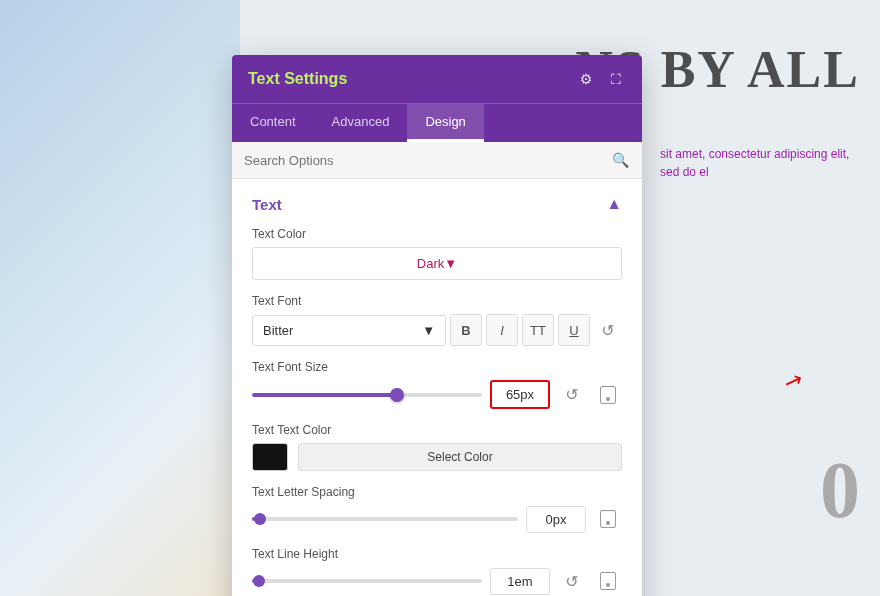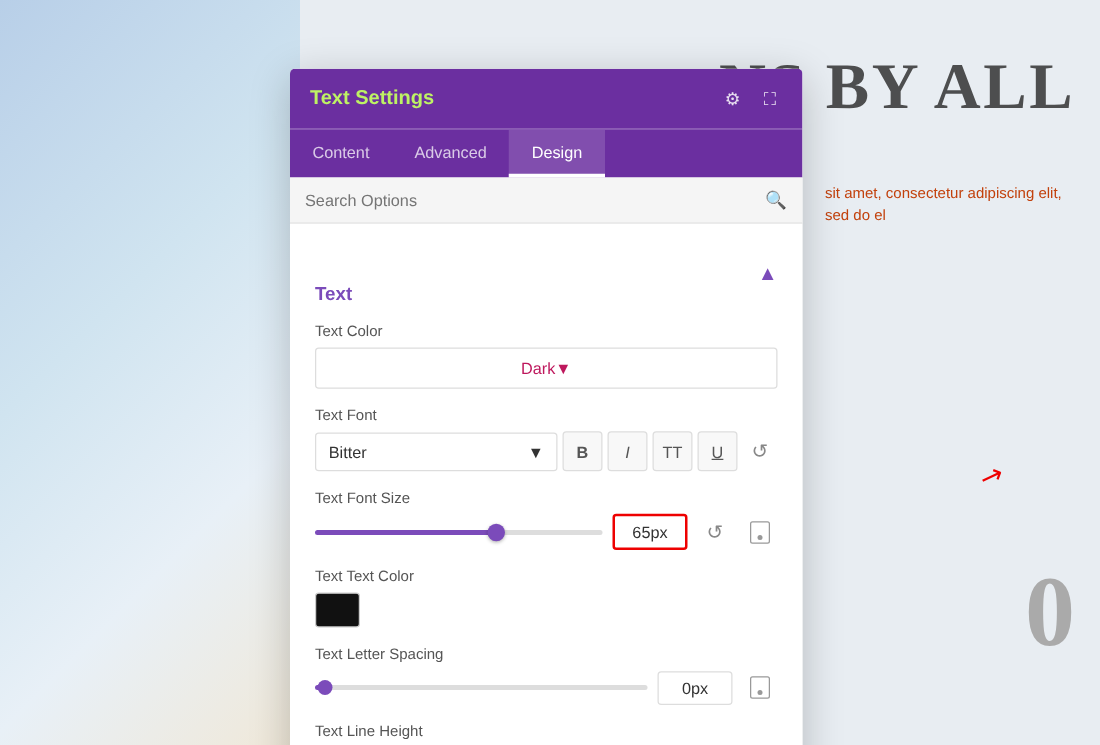--- a/index.html
+++ b/index.html
@@ -38,21 +38,21 @@
       letter-spacing: 2px;
       opacity: 0.85;
       z-index: 1;
       font-family: Georgia, serif;
       padding-right: 20px;
     }
     .right-body {
       position: absolute;
       right: 20px; top: 145px;
       font-size: 12px;
-      color: #c2410c;
+      color: #a21caf;
       max-width: 200px;
       z-index: 1;
       line-height: 1.5;
     }
     .right-zero {
       position: absolute;
       right: 20px; bottom: 60px;
       font-size: 80px;
       font-weight: 700;
       color: #aaa;
@@ -151,21 +151,20 @@
     .section-header {
       display: flex;
       align-items: center;
       justify-content: space-between;
       margin-bottom: 14px;
     }
     .section-title {
       font-size: 15px;
       font-weight: 600;
       color: #7b4bba;
-      margin-top: 32px;
     }
     .chevron-up {
       color: #7b4bba;
       font-size: 16px;
     }
 
     
     .field-row {
       margin-bottom: 14px;
     }
@@ -462,20 +461,21 @@
         <div class="icon-btn">
           <span class="mobile-icon"></span>
         </div>
       </div>
     </div>
 
     <div class="field-row">
       <div class="field-label">Text Text Color</div>
       <div class="color-row">
         <div class="color-swatch"></div>
+        <div class="color-label-btn">Select Color</div>
       </div>
     </div>
 
     <div class="field-row">
       <div class="field-label">Text Letter Spacing</div>
       <div class="slider-full-row">
         <div class="slider-full">
           <div class="slider-full-track">
             <div class="slider-full-thumb"></div>
           </div>

